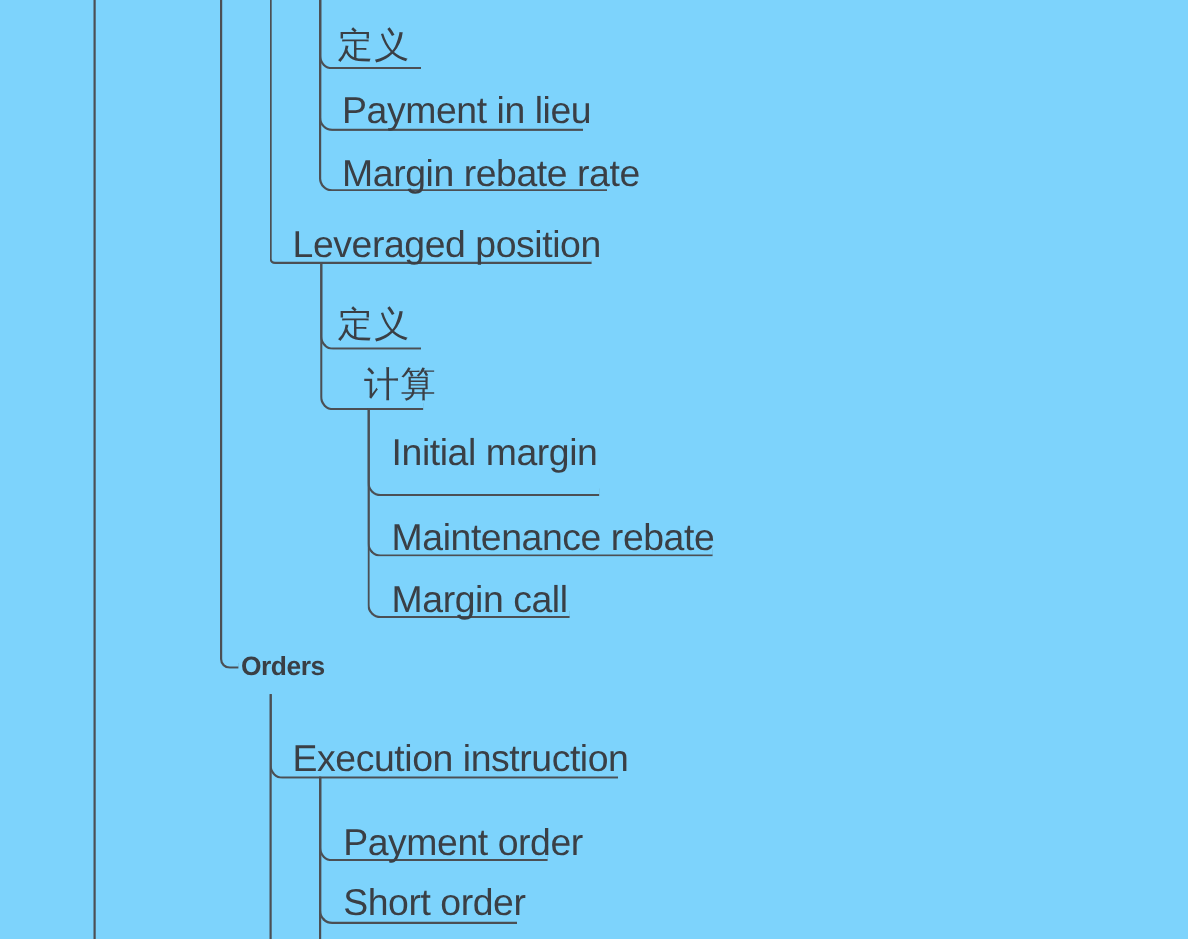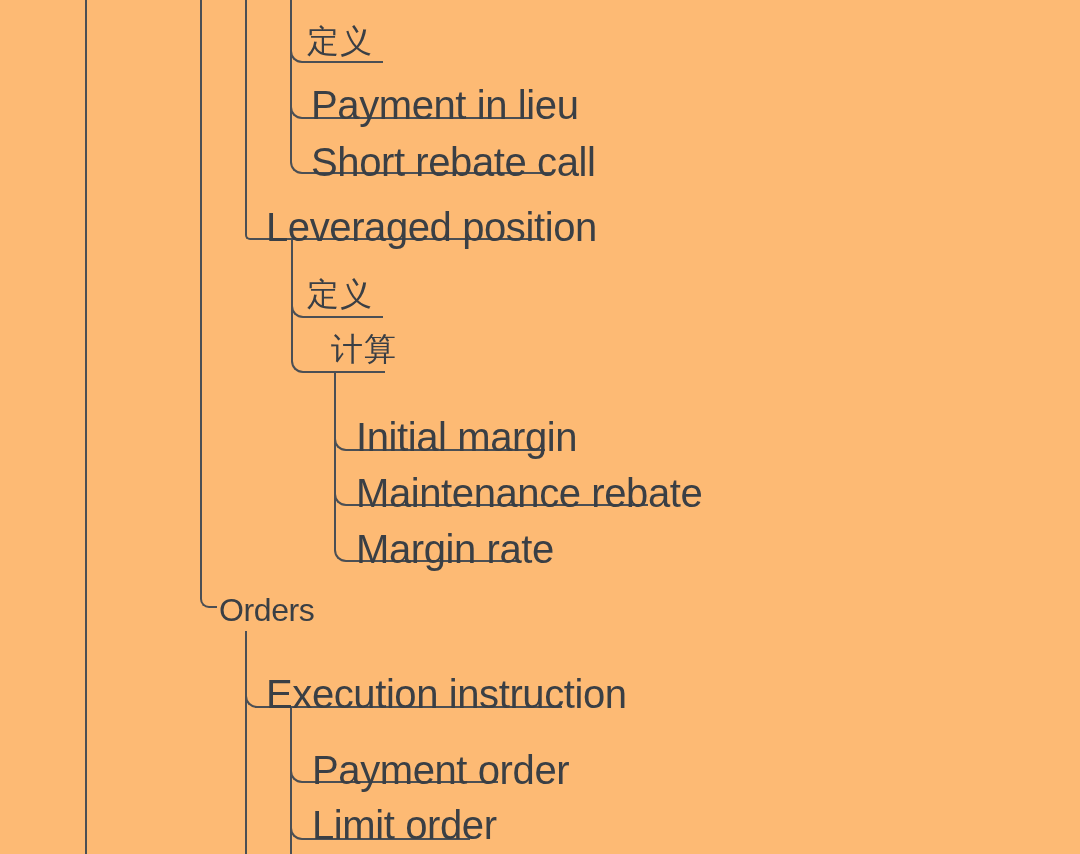--- a/index.html
+++ b/index.html
@@ -1,20 +1,20 @@
 <!DOCTYPE html>
 <html><head>
 <meta charset="utf-8">
 <style>
   html, body { margin: 0; padding: 0; background: #ffffff; }
   #canvas {
     position: relative;
     width: 1080px;
     height: 854px;
-    background: #fdba74;
+    background: #7dd3fc;
     overflow: hidden;
     font-family: "Liberation Sans", sans-serif;
   }
   
   .vline {
     position: absolute;
     border-left: 2px solid #4b4f54;
   }
   .conn {
     position: absolute;
@@ -22,28 +22,28 @@
     border-bottom: 2px solid #4b4f54;
     border-bottom-left-radius: 12px;
     box-sizing: border-box;
   }
   .conn.sharp { border-bottom-left-radius: 5px; }
   .conn.stub  { border-bottom-left-radius: 9px; }
   
   .lbl {
     position: absolute;
     color: #3a3f45;
-    font-size: 40px;
+    font-size: 34px;
     line-height: 1.05;
     letter-spacing: -0.4px;
     white-space: nowrap;
     cursor: default;
   }
   .lbl-cjk { font-size: 32px; letter-spacing: 1px; }
-  .lbl-main { font-size: 32px; }
+  .lbl-main { font-size: 24px; font-weight: bold; }
 </style>
 </head>
 <body>
 
 <div id="canvas">
 
   <div class="vline" style="left:85px;  top:0; height:854px;"></div>
   <div class="conn stub" style="left:200px; top:0; width:17px;  height:608px;"></div>
 
   <div class="conn sharp" style="left:245px; top:0; width:293px; height:240px;"></div>
@@ -61,25 +61,25 @@
 
   <div class="vline" style="left:245px; top:631px; height:223px;"></div>
   <div class="conn" style="left:245px; top:631px; width:317px; height:77px;"></div>
 
   <div class="vline" style="left:290px; top:706px; height:148px;"></div>
   <div class="conn" style="left:290px; top:706px; width:208px; height:77px;"></div>
   <div class="conn" style="left:290px; top:706px; width:180px; height:134px;"></div>
 
   <div class="lbl lbl-cjk" style="left:307px; top:25px;">定义</div>
   <div class="lbl" style="left:311px; top:84px;">Payment in lieu</div>
-  <div class="lbl" style="left:311px; top:141px;">Short rebate call</div>
+  <div class="lbl" style="left:311px; top:141px;">Margin rebate rate</div>
   <div class="lbl" style="left:266px; top:206px;">Leveraged position</div>
   <div class="lbl lbl-cjk" style="left:307px; top:278px;">定义</div>
   <div class="lbl lbl-cjk" style="left:307px; top:333px;margin-left:24px;">计算</div>
-  <div class="lbl" style="left:356px; top:416px;">Initial margin</div>
+  <div class="lbl" style="left:356px; top:395px;">Initial margin</div>
   <div class="lbl" style="left:356px; top:472px;">Maintenance rebate</div>
-  <div class="lbl" style="left:356px; top:528px;">Margin rate</div>
+  <div class="lbl" style="left:356px; top:528px;">Margin call</div>
   <div class="lbl lbl-main" style="left:219px; top:594px;">Orders</div>
   <div class="lbl" style="left:266px; top:673px;">Execution instruction</div>
   <div class="lbl" style="left:312px; top:749px;">Payment order</div>
-  <div class="lbl" style="left:312px; top:804px;">Limit order</div>
+  <div class="lbl" style="left:312px; top:804px;">Short order</div>
 
 </div>
 
 </body></html>

